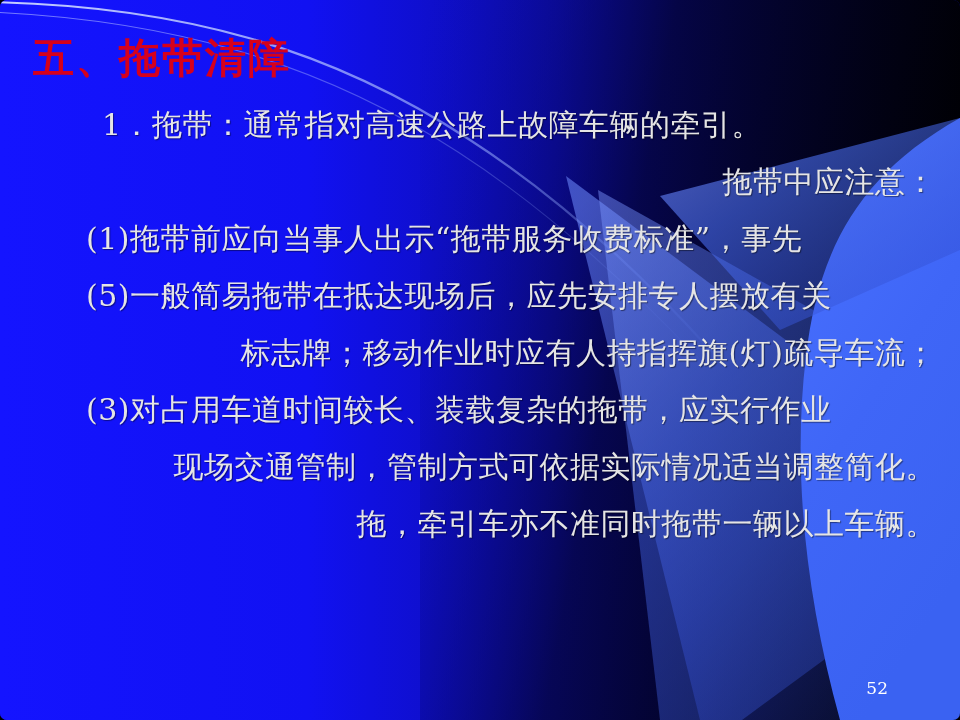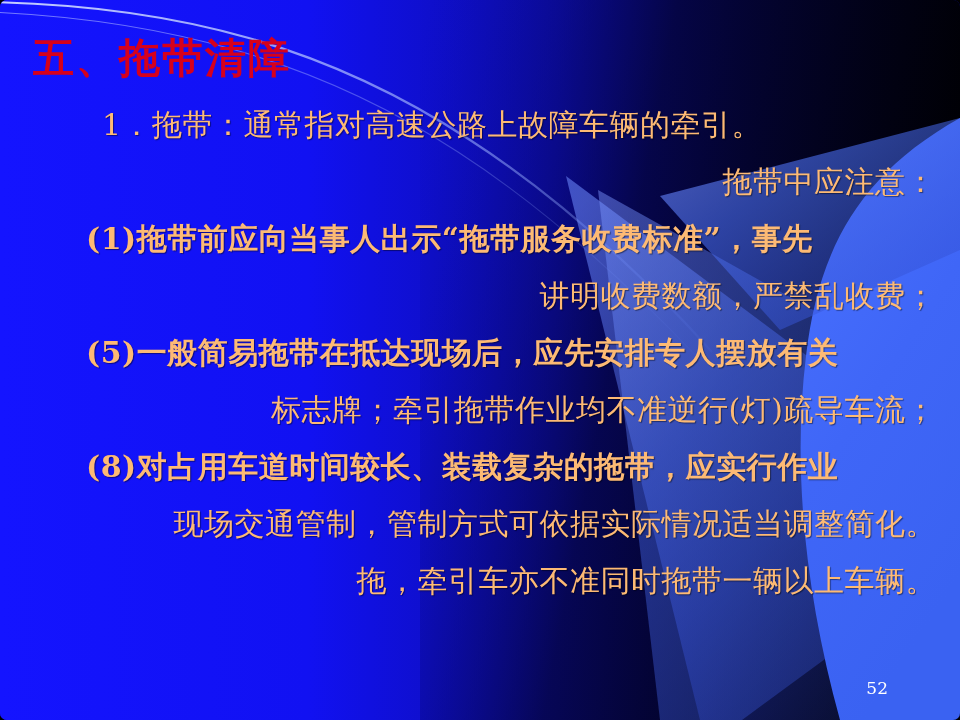--- a/index.html
+++ b/index.html
@@ -48,31 +48,31 @@
   }
 
   .body-block {
     position: absolute;
     left: 24px;
     top: 96px;
     width: 912px;
   }
 
   .para {
-    color: #fdba74;
+    color: #e5e5e5;
     font-size: 30px;
     line-height: 57px;
     font-family: "DejaVu Serif", "Liberation Serif", serif;
     letter-spacing: 0.5px;
     text-shadow: 1px 1px 1px rgba(0,0,0,0.45);
     margin: 0;
     white-space: nowrap;
   }
   .para.indent-lg { padding-left: 78px; }
-  .para.indent-md { padding-left: 62px; font-weight: bold; }
+  .para.indent-md { padding-left: 62px; }
   .para.indent-sm { padding-left: 8px; text-align: right; }
 
   .page-number {
     position: absolute;
     right: 72px;
     bottom: 22px;
     color: #ffffff;
     font-size: 17px;
     font-family: "DejaVu Serif", "Liberation Serif", serif;
   }
@@ -142,24 +142,23 @@
   </svg>
 
   <div id="content">
 
     <div class="slide-title">五、拖带清障</div>
 
     <div class="body-block">
       <p class="para indent-lg">1．拖带：通常指对高速公路上故障车辆的牵引。</p>
       <p class="para indent-sm">拖带中应注意：</p>
       <p class="para indent-md">(1)拖带前应向当事人出示“拖带服务收费标准”，事先</p>
-      <p class="para indent-sm">讲明收费数额，严禁乱收费；</p>
       <p class="para indent-md">(5)一般简易拖带在抵达现场后，应先安排专人摆放有关</p>
-      <p class="para indent-sm">标志牌；牵引拖带作业均不准逆行(灯)疏导车流；</p>
-      <p class="para indent-md">(8)对占用车道时间较长、装载复杂的拖带，应实行作业</p>
+      <p class="para indent-sm">标志牌；移动作业时应有人持指挥旗(灯)疏导车流；</p>
+      <p class="para indent-md">(3)对占用车道时间较长、装载复杂的拖带，应实行作业</p>
       <p class="para indent-sm">现场交通管制，管制方式可依据实际情况适当调整简化。</p>
       <p class="para indent-sm">拖，牵引车亦不准同时拖带一辆以上车辆。</p>
     </div>
 
     <div class="page-number">52</div>
 
   </div>
 </div>
 
 </body></html>

